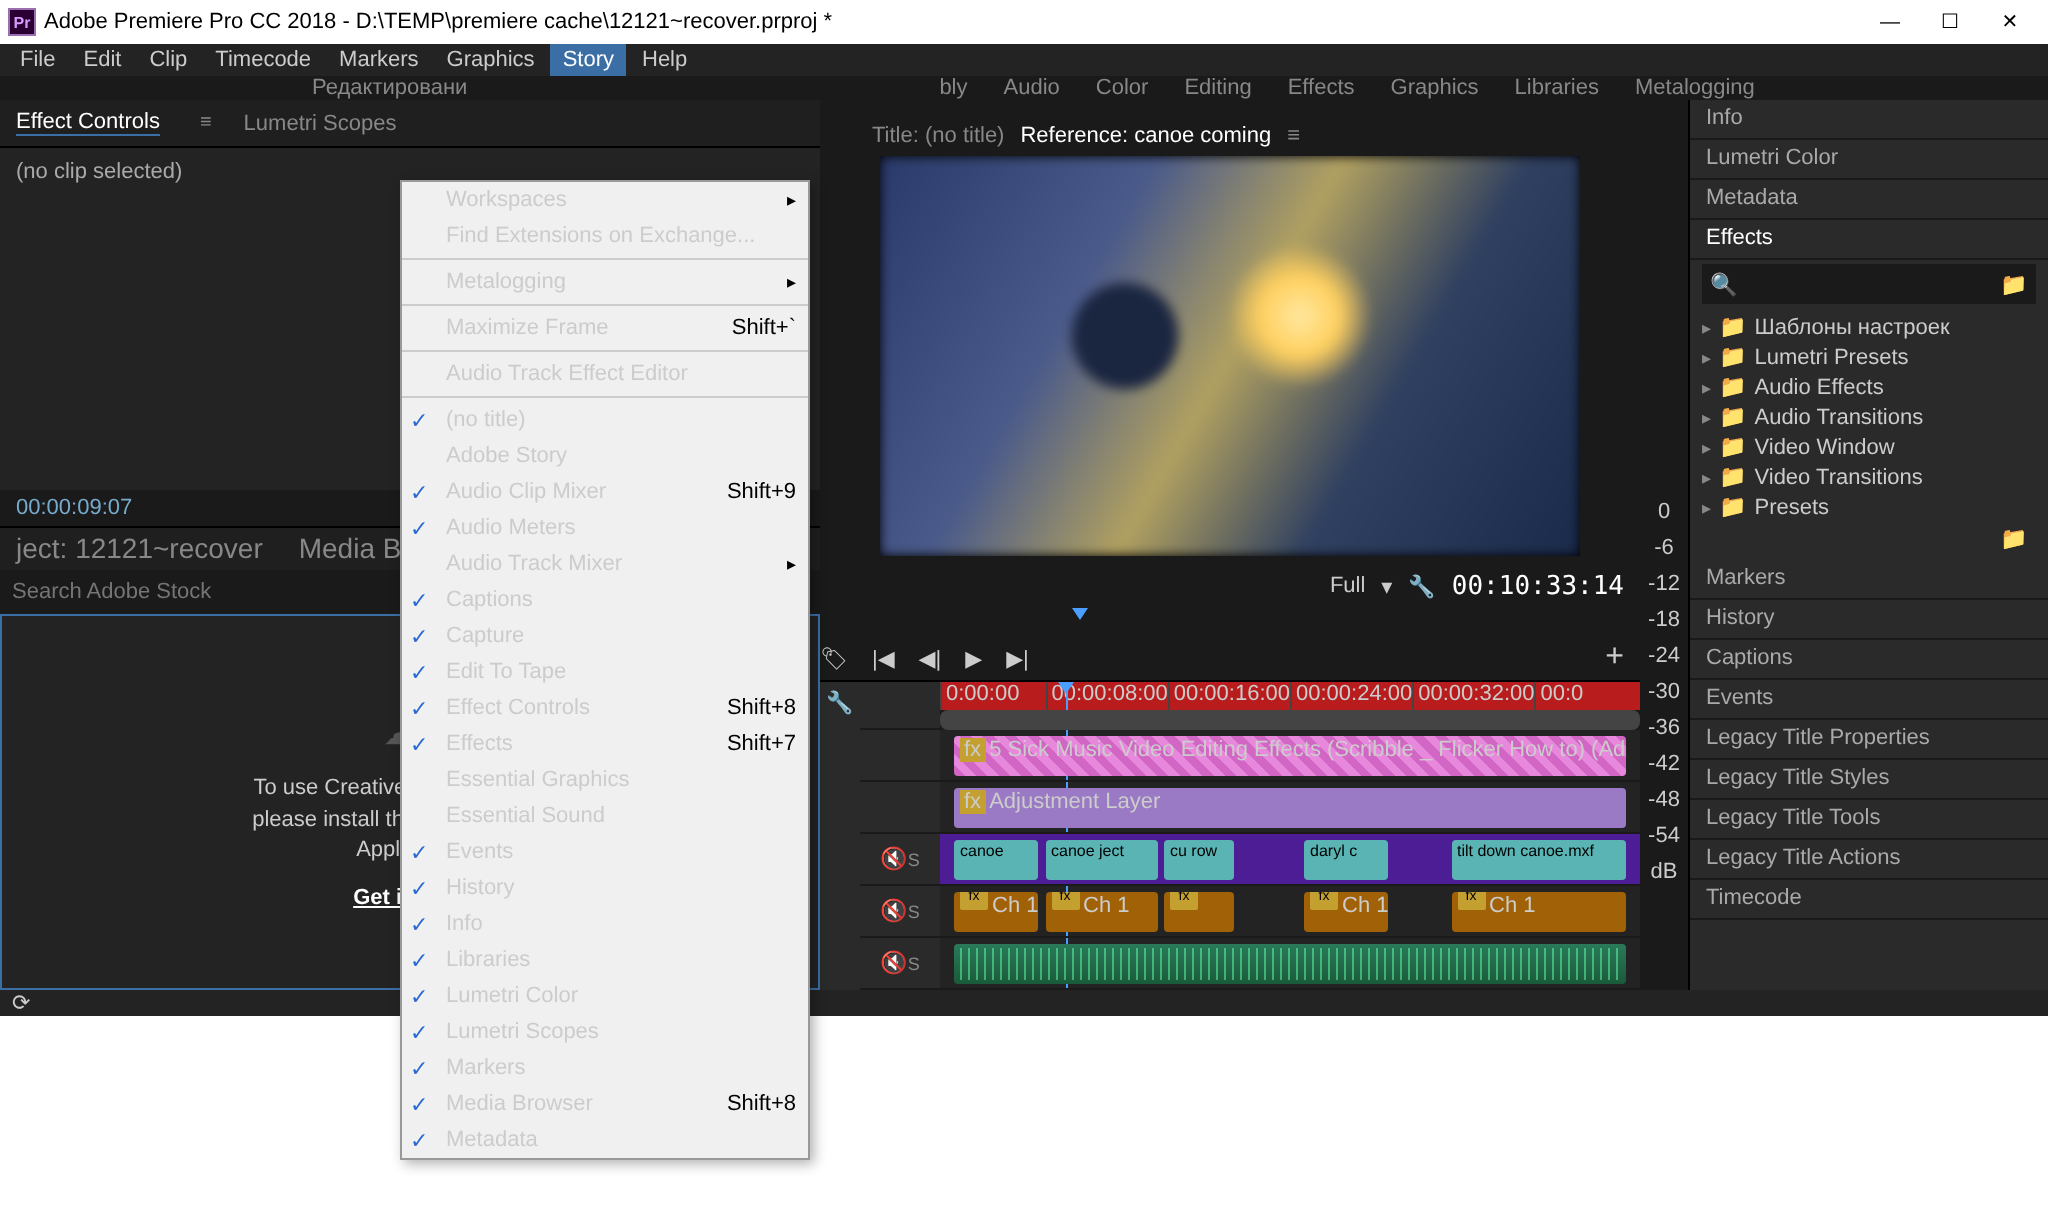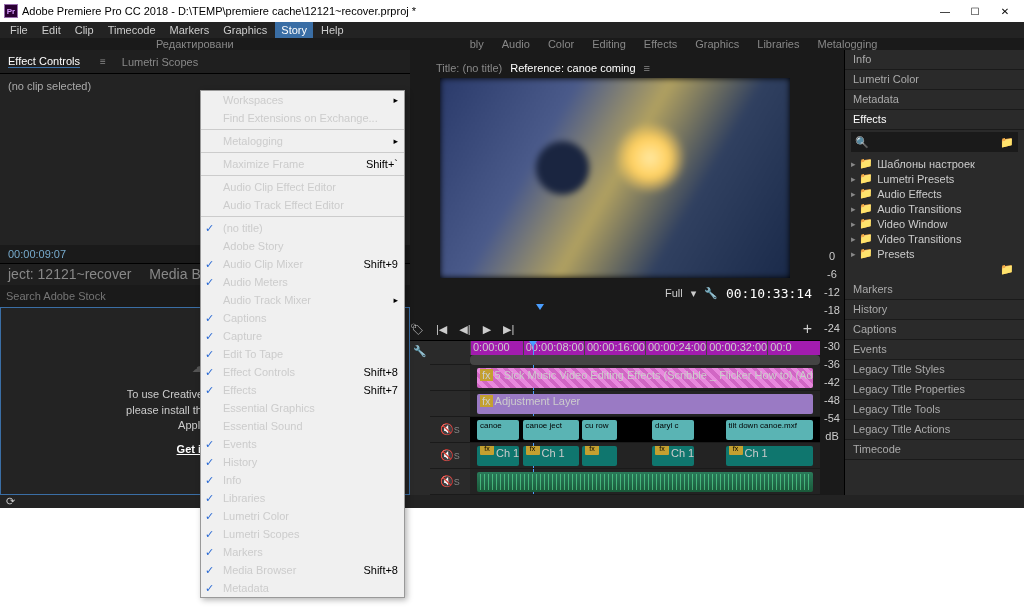--- a/index.html
+++ b/index.html
@@ -49,33 +49,33 @@
 .ruler{height:14px;background:#1a1a1a;margin:0 8px;position:relative}
 .ruler .play{position:absolute;left:30%;top:0;width:0;height:0;border-left:4px solid transparent;border-right:4px solid transparent;border-top:6px solid #4a9eff}
 .transport{height:22px;display:flex;align-items:center;justify-content:center;gap:12px;color:#ccc;font-size:13px}
 .transport .plus{margin-left:auto;margin-right:8px;font-size:16px}
 
 .tlpane{flex:1;display:flex;background:#232323;border-top:1px solid #000}
 .tltools{width:20px;background:#2a2a2a;display:flex;flex-direction:column;align-items:center;gap:6px;padding-top:4px;color:#aaa;font-size:11px}
 .tlhead{width:40px;background:#2a2a2a;display:flex;flex-direction:column}
 .tlhead .rh{height:26px;border-bottom:1px solid #1a1a1a;display:flex;align-items:center;justify-content:center;font-size:9px;color:#888}
 .tltracks{flex:1;display:flex;flex-direction:column;position:relative}
-.tlruler{height:14px;background:#a21caf;display:flex;font-size:9px;color:#888;position:relative}
+.tlruler{height:14px;background:#b91c1c;display:flex;font-size:9px;color:#888;position:relative}
 .tlruler span{flex:1;border-left:1px solid #444;padding-left:2px}
 .tlruler .ph{position:absolute;left:18%;top:0;bottom:-140px;width:1px;background:#4a9eff}
 .tlruler .ph::before{content:"";position:absolute;top:0;left:-4px;width:0;height:0;border-left:4px solid transparent;border-right:4px solid transparent;border-top:6px solid #4a9eff}
 .scrbar{height:10px;background:#1a1a1a;position:relative}
 .scrbar .th{position:absolute;left:0;width:100%;height:100%;background:#444;border-radius:4px}
 .trk{height:26px;border-bottom:1px solid #1a1a1a;display:flex;align-items:center;position:relative;font-size:9px}
-.trk.v1{background:#000000}
+.trk.v1{background:#4c1d95}
 .clip{position:absolute;height:20px;top:3px;border-radius:2px;overflow:hidden;padding:1px 3px;font-size:8px;color:#000;white-space:nowrap}
 .clip.pink{background:repeating-linear-gradient(45deg,#d166c4,#d166c4 4px,#e888dd 4px,#e888dd 8px)}
 .clip.purple{background:#9a7ac4}
 .clip.teal{background:#5ab4b4}
-.clip.orange{background:#0f766e}
+.clip.orange{background:#a16207}
 .clip.audio{background:linear-gradient(#2a7a5a,#1a5a3a);color:#8fc}
 .clip.audio::after{content:"";position:absolute;inset:2px;background:repeating-linear-gradient(90deg,transparent 0,transparent 1px,#6fa 1px,#6fa 2px,transparent 2px,transparent 4px);opacity:.5}
 .fx{position:absolute;width:14px;height:10px;background:#c4a030;top:-1px;font-size:7px;color:#000;text-align:center;border-radius:1px}
 
 .rightcol{width:180px;background:#2a2a2a;display:flex;flex-direction:column;border-left:1px solid #000}
 .rp{height:20px;padding:3px 8px;font-size:11px;color:#aaa;border-bottom:1px solid #1a1a1a}
 .rp.hd{color:#fff}
 .searchfx{height:20px;background:#1a1a1a;margin:2px 6px;display:flex;align-items:center;padding:0 4px;color:#888;font-size:11px}
 .searchfx .ic{margin-left:auto}
 .tree{padding:2px 6px}
@@ -303,22 +303,22 @@
             <span class="ch">▸</span>
             <span class="fold">📁</span>
             <span>Presets</span>
           </div>
     <div style="text-align:right;padding:2px 4px"><span>📁</span></div>
    </div>
    <div class="rp">Markers</div>
    <div class="rp">History</div>
    <div class="rp">Captions</div>
    <div class="rp">Events</div>
+   <div class="rp">Legacy Title Properties</div>
    <div class="rp">Legacy Title Styles</div>
-   <div class="rp">Legacy Title Properties</div>
    <div class="rp">Legacy Title Tools</div>
    <div class="rp">Legacy Title Actions</div>
    <div class="rp">Timecode</div>
   </div>
 
   <div class="dropdown" id="winmenu">
         <div class="row">
           <span>Workspaces</span>
           <span class="ar">▸</span>
         </div>
@@ -329,23 +329,20 @@
         <div class="row dis">
           <span>Metalogging</span>
           <span class="ar">▸</span>
         </div>
         <div class="sep"></div>
         <div class="row">
           <span>Maximize Frame</span>
           <span class="sc">Shift+`</span>
         </div>
         <div class="sep"></div>
-        <div class="row dis">
-          <span>Audio Clip Effect Editor</span>
-        </div>
         <div class="row dis">
           <span>Audio Track Effect Editor</span>
         </div>
         <div class="sep"></div>
         <div class="row">
           <span class="chk">✓</span>
           <span>(no title)</span>
         </div>
         <div class="row">
           <span>Adobe Story</span>

